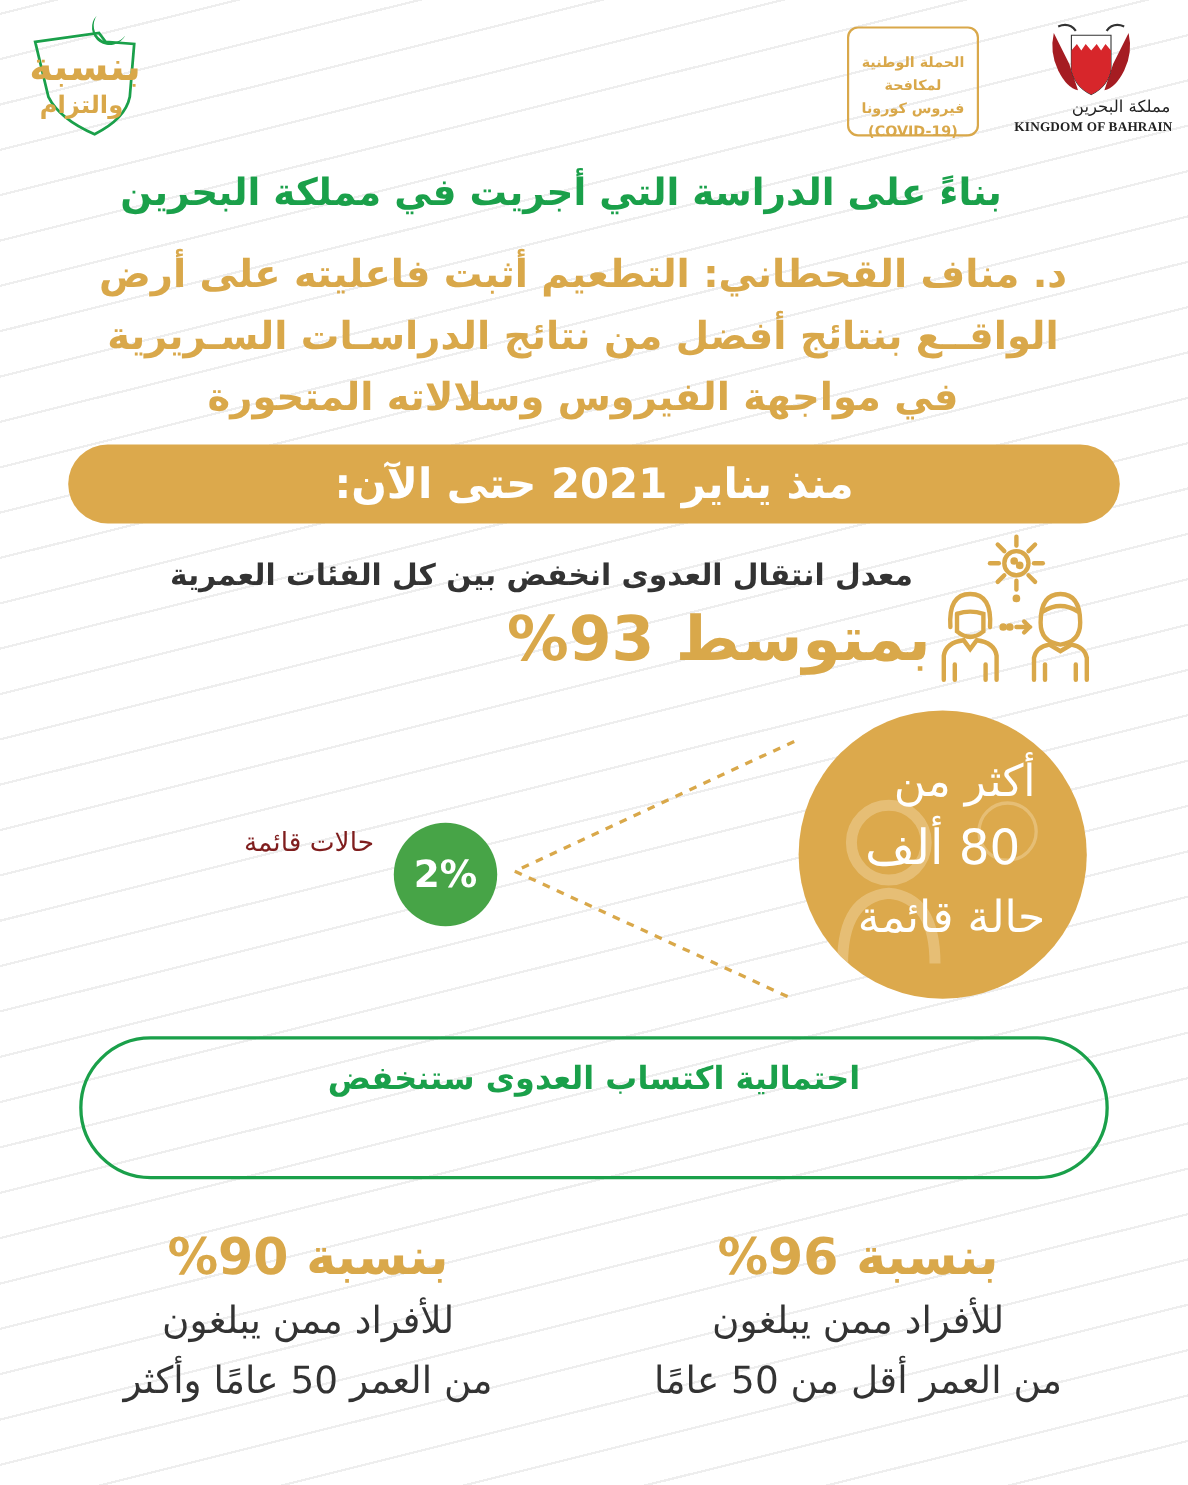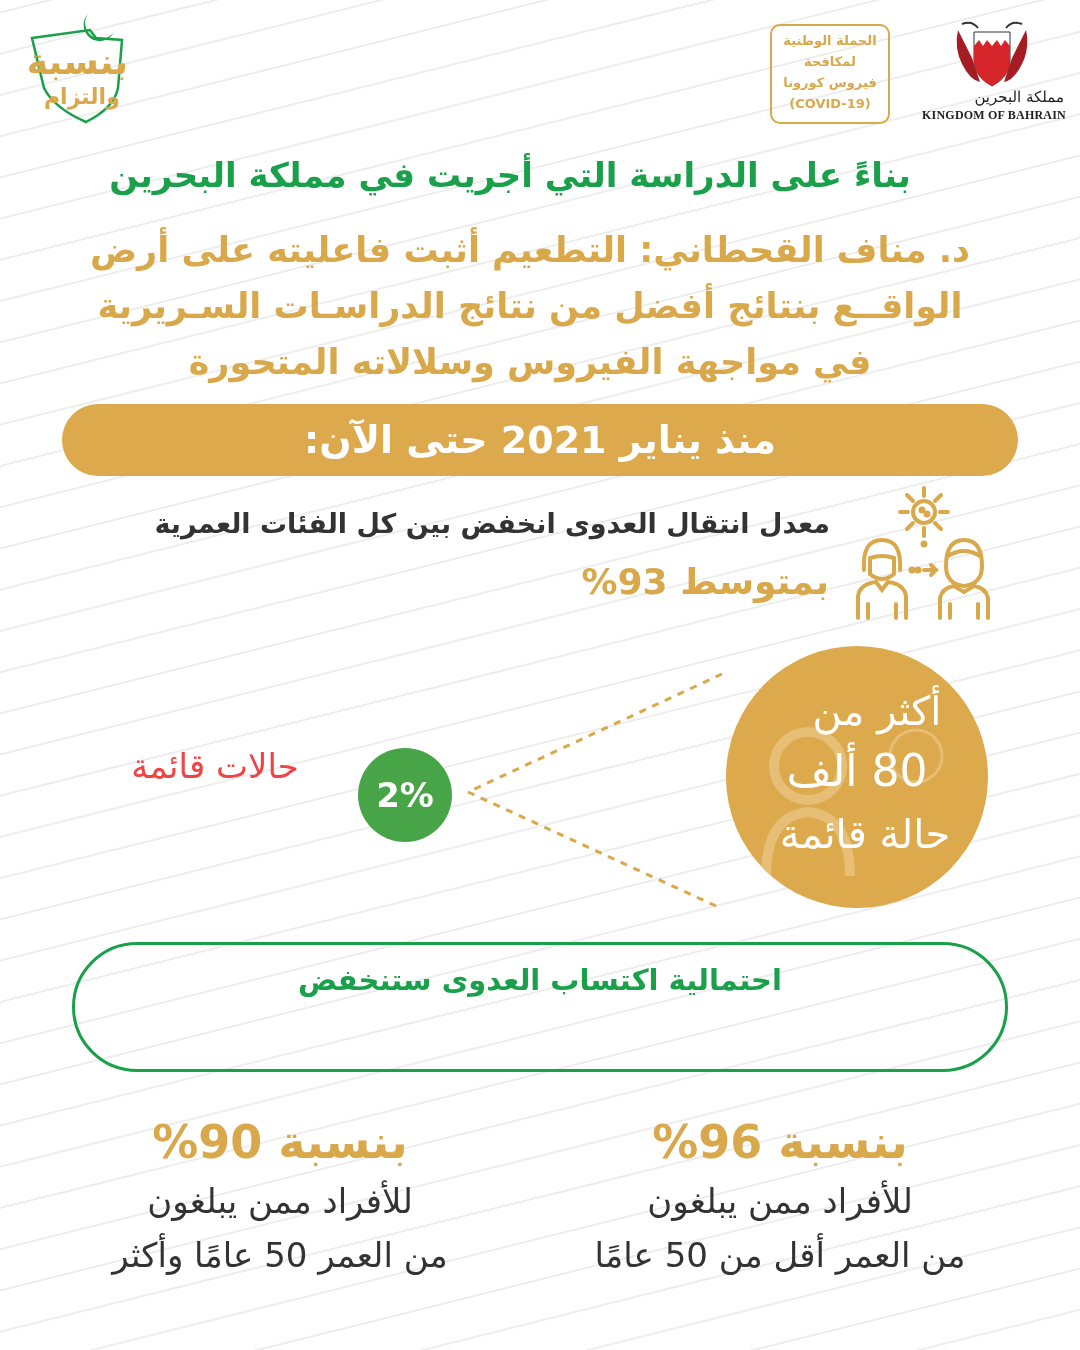--- a/index.html
+++ b/index.html
@@ -13,65 +13,65 @@
     background-image:
       repeating-linear-gradient(-14deg, transparent 0 38px, #eeeeee 38px 40px);
   }
   .layer { position:absolute; z-index:1; }
   .ar { direction:rtl; }
 
   
   .logo-left { left:18px; top:8px; width:120px; height:120px; }
   .logo-left svg { width:120px; height:120px; }
   .logo-left .t1 { position:absolute; left:16px; top:36px; width:94px; text-align:center; color:#d9a84a; font-weight:bold; font-size:36px; line-height:36px; }
-  .logo-left .t2 { position:absolute; left:26px; top:78px; width:84px; text-align:left; color:#d9a84a; font-weight:bold; font-size:22px; line-height:22px; }
+  .logo-left .t2 { position:absolute; left:10px; top:78px; width:84px; text-align:right; color:#d9a84a; font-weight:bold; font-size:22px; line-height:22px; }
 
   .campaign-box {
     left:770px; top:24px; width:120px; height:100px;
     border:2px solid #d9a84a; border-radius:10px; box-sizing:border-box;
     text-align:center; color:#d9a84a; font-weight:bold; font-size:13px; line-height:21px;
-    padding-top:4px;
+    padding-top:21px;
   }
   .crest { left:952px; top:18px; width:80px; height:70px; }
   .crest svg { width:80px; height:70px; }
   .kingdom-ar { left:920px; top:88px; width:144px; color:#222; font-family:"DejaVu Serif", serif; font-size:15px; }
   .kingdom-en { left:914px; top:108px; width:160px; text-align:center; color:#222; font-family:"Liberation Serif", serif; font-size:12px; font-weight:bold; letter-spacing:0.2px; }
 
   .headline-green { left:60px; top:150px; width:900px; text-align:center; color:#1aa04a; font-weight:bold; font-size:34px; line-height:50px; }
   .headline-gold { left:80px; top:222px; width:900px; text-align:center; color:#d9a84a; font-weight:bold; font-size:35px; line-height:56px; }
 
   .since-pill {
     left:62px; top:404px; width:956px; height:72px; border-radius:36px;
     background:#dca94c; color:#fff; font-weight:bold; font-size:38px;
     display:flex; align-items:center; justify-content:center;
   }
 
   .trans-line { left:60px; top:502px; width:770px; text-align:right; color:#333; font-weight:bold; font-size:27px; line-height:44px; }
-  .trans-pct { left:59px; top:552px; width:770px; text-align:right; color:#d9a84a; font-weight:bold; font-size:36px; line-height:60px; }
+  .trans-pct { left:76px; top:552px; width:770px; text-align:right; color:#d9a84a; font-weight:bold; font-size:56px; line-height:60px; }
   .people-icon { left:850px; top:484px; width:146px; height:136px; }
   .people-icon svg { width:146px; height:136px; }
 
   .dash-lines { left:460px; top:670px; width:270px; height:240px; }
   .dash-lines svg { width:270px; height:240px; }
 
   .big-circle {
     left:726px; top:646px; width:262px; height:262px; border-radius:50%;
     background:#dca94c; color:#fff; text-align:center; overflow:hidden;
   }
   .big-circle .bc-deco { position:absolute; left:0; top:0; width:262px; height:262px; }
   .big-circle .l1 { position:absolute; left:0; right:0; top:40px; font-size:40px; line-height:50px; direction:rtl; padding-left:40px; }
   .big-circle .l2 { position:absolute; left:0; right:0; top:98px; font-size:44px; line-height:54px; font-weight:normal; direction:rtl; }
   .big-circle .l3 { position:absolute; left:16px; right:0; top:160px; font-size:40px; line-height:56px; direction:rtl; }
 
   .small-circle {
     left:358px; top:748px; width:94px; height:94px; border-radius:50%;
     background:#47a447; color:#fff; font-weight:bold; font-size:34px;
     display:flex; align-items:center; justify-content:center;
   }
-  .vax-cases { left:90px; top:738px; width:250px; text-align:center; color:#ef4444; font-size:34px; line-height:56px; }
+  .vax-cases { left:90px; top:738px; width:250px; text-align:right; color:#7f1d1d; font-size:24px; line-height:56px; }
 
   .prob-box {
     left:72px; top:942px; width:936px; height:130px; border:3px solid #1aa04a;
     border-radius:65px; box-sizing:border-box; color:#1aa04a; font-weight:bold;
     font-size:29px; line-height:50px; text-align:center; padding-top:10px;
   }
 
   .col { top:1110px; width:440px; text-align:center; }
   .col-right { left:560px; }
   .col-left { left:60px; }

